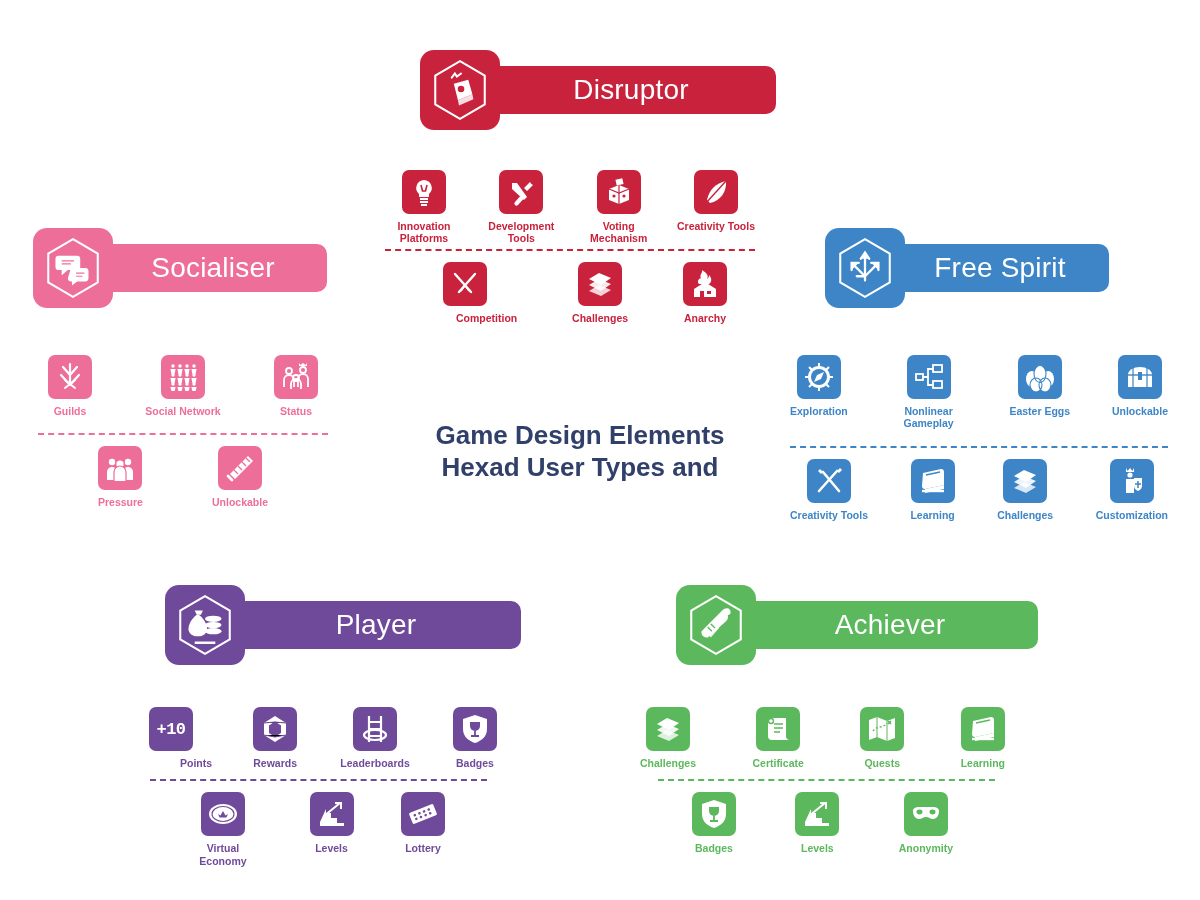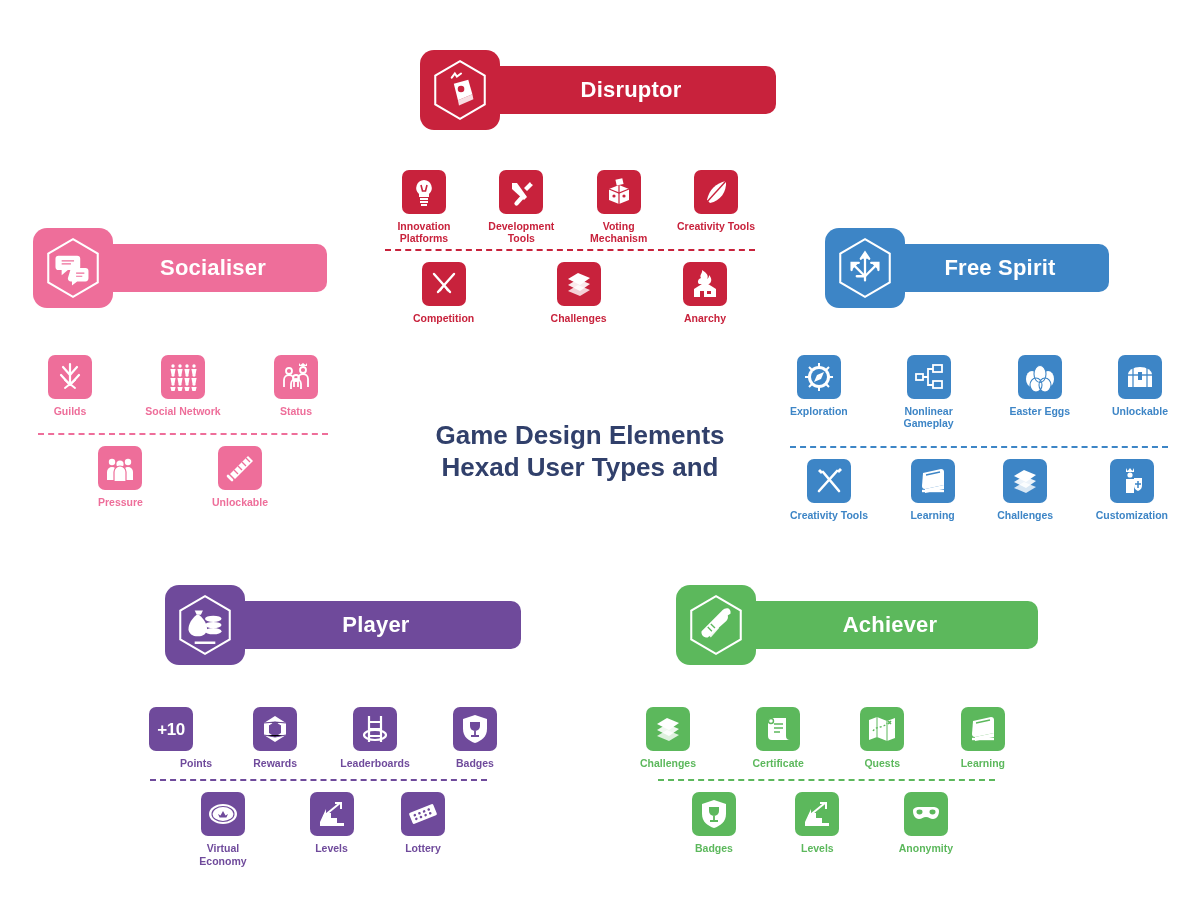--- a/index.html
+++ b/index.html
@@ -26,43 +26,43 @@
   .type-bar {
     height: 48px;
     border-radius: 10px;
     margin-left: -14px;
     display: flex; align-items: center; justify-content: center;
     position: relative; z-index: 2;
     padding: 0 16px;
   }
   .type-bar span {
     color: #ffffff;
-    font-size: 22px;
-    font-weight: bold;
+    font-size: 28px;
+    font-weight: normal;
     letter-spacing: .2px;
     white-space: nowrap;
   }
 
   
   .group { position: absolute; }
   .row { display: flex; align-items: flex-start; }
   .elem {
     display: flex; flex-direction: column; align-items: center;
     text-align: center;
   }
   .elem .tile {
     width: 44px; height: 44px;
     border-radius: 7px;
     display: flex; align-items: center; justify-content: center;
     margin-bottom: 6px;
   }
   .elem .tile svg { width: 32px; height: 32px; display: block; }
   .elem .tile .plus-ten {
     color: #fff; font-size: 17px; font-weight: bold;
-    letter-spacing: -.5px; line-height: 1;
+    letter-spacing: -.5px; line-height: 1; font-family: Liberation Mono, monospace;
   }
   .elem .lbl {
     font-size: 10.5px;
     font-weight: bold;
     line-height: 1.18;
     max-width: 78px;
   }
   .divider {
     border-top: 2.5px dashed;
     margin: 9px 0 11px 0;
@@ -152,21 +152,21 @@
     </div>
     <div class="divider" style="border-color:#c8223c; margin-top:4px;"></div>
     <div class="row" style="padding:0 28px; justify-content:space-between;">
       <div class="elem">
         <div class="tile" style="background:#c8223c;">
           <svg viewBox="0 0 32 32">
             <path d="M6 6 L22 24 M26 6 L10 24" stroke="#fff" stroke-width="2.4" stroke-linecap="round"></path>
             <path d="M16 17 l-4 6 M16 17 l4 6" stroke="#fff" stroke-width="1.6"></path>
           </svg>
         </div>
-        <div class="lbl" style="color:#c8223c;">Competition</div>
+        <div class="lbl" style="color:#c8223c;margin-left:43px;">Competition</div>
       </div>
       <div class="elem">
         <div class="tile" style="background:#c8223c;">
           <svg viewBox="0 0 32 32">
             <path d="M5 11 L15 5 L27 10 L17 17 Z" fill="#fff"></path>
             <path d="M5 17 L15 11 L27 16 L17 23 Z" fill="#fff" opacity=".9"></path>
             <path d="M5 23 L15 17 L27 22 L17 28 Z" fill="#fff" opacity=".8"></path>
           </svg>
         </div>
         <div class="lbl" style="color:#c8223c;">Challenges</div>

